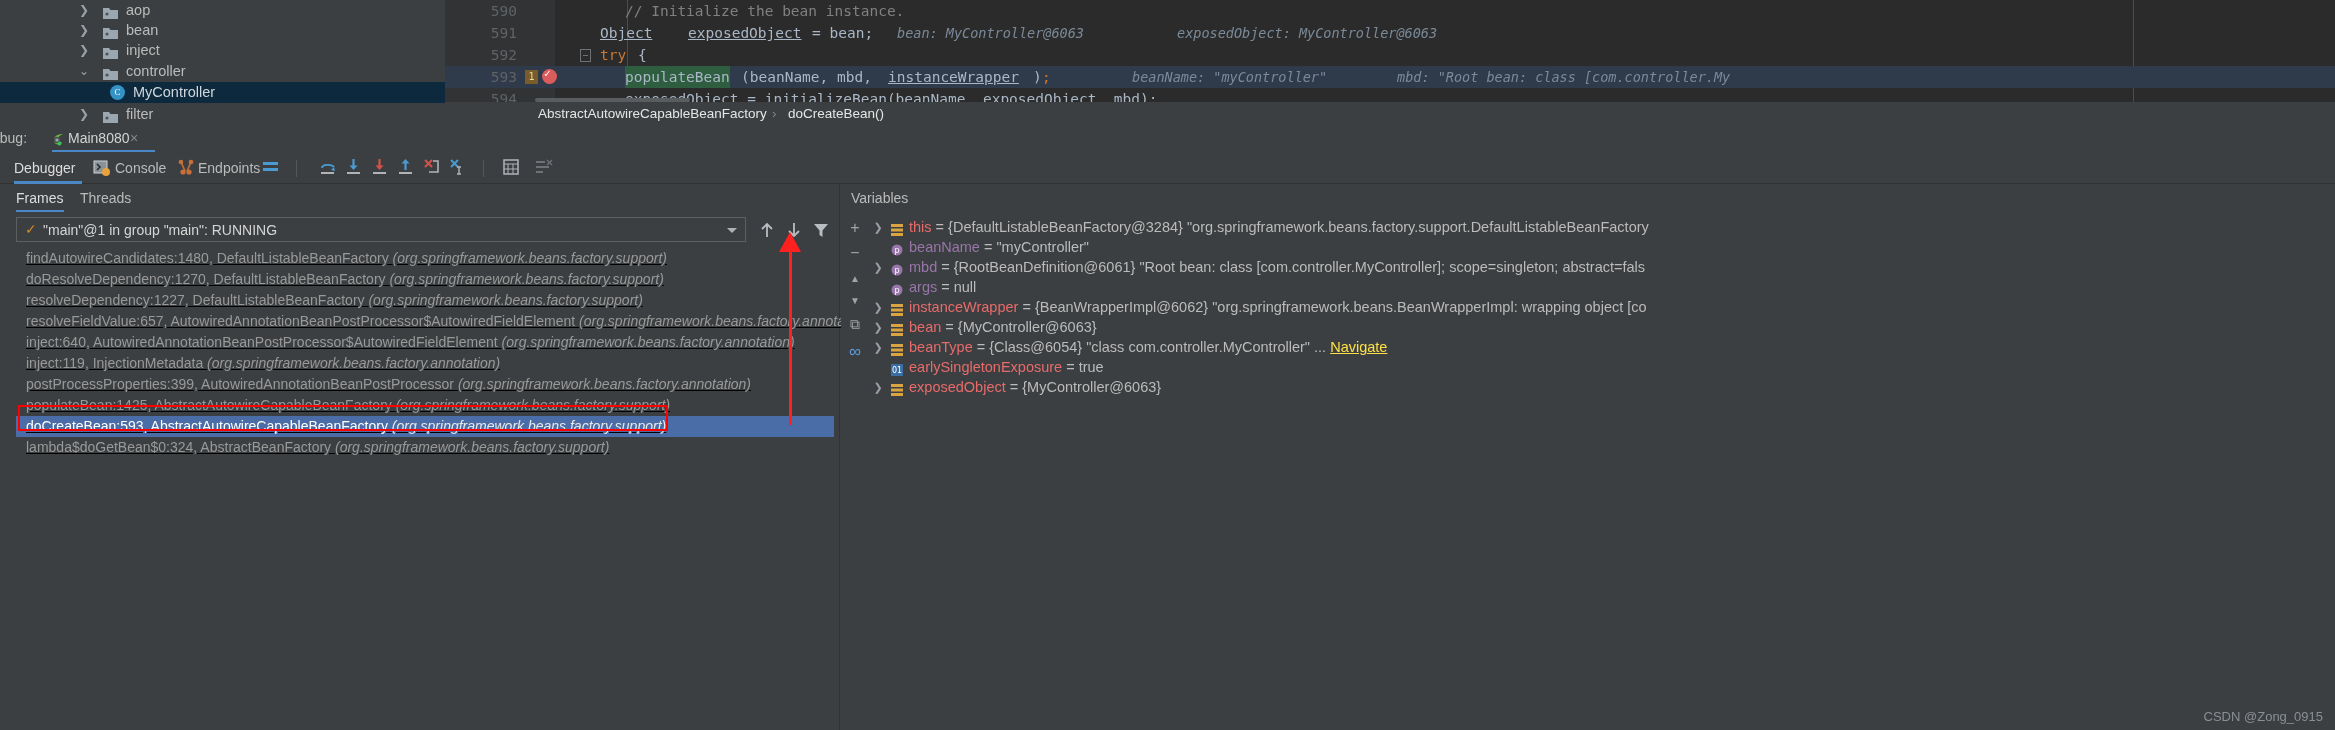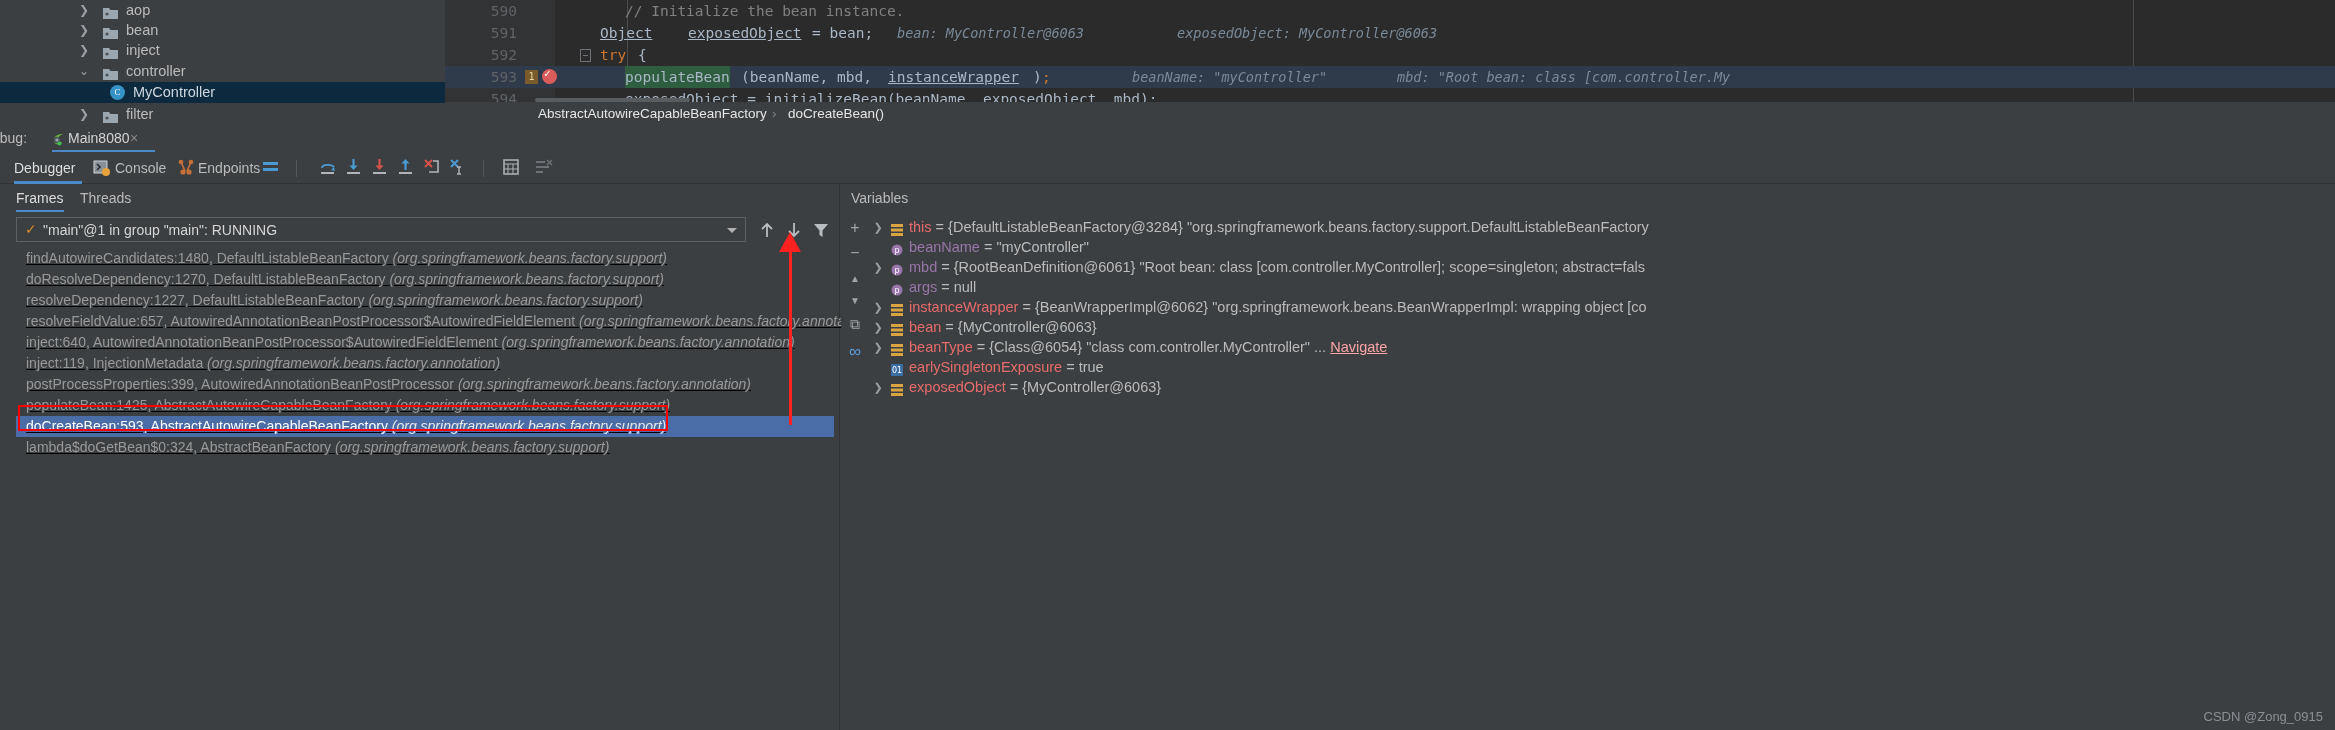--- a/index.html
+++ b/index.html
@@ -227,21 +227,21 @@
   }
   .var-arrow {
     position: absolute; left: 0; top: 0; width: 14px; height: 20px;
     color: #9aa0a6; font-size: 11px; text-align: center; line-height: 20px;
   }
   .var-ico { position: absolute; left: 20px; top: 4px; width: 12px; height: 12px; }
   .var-body { position: absolute; left: 38px; top: 0; line-height: 20px; }
   .v-name { color: #e86b6b; }
   .v-name-p { color: #9876aa; }
   .v-val { color: #bbbbbb; }
-  .navlink { color: #fca5a5; text-decoration: underline; }
+  .navlink { color: #fde047; text-decoration: underline; }
   .watermark {
     position: absolute; right: 12px; bottom: 6px;
     font-size: 13px; color: #8a8f94;
   }
 
   
   .anno-box {
     position: absolute; left: 18px; top: 405px; width: 650px; height: 26px;
     border: 2px solid #ff0000; pointer-events: none;
   }

